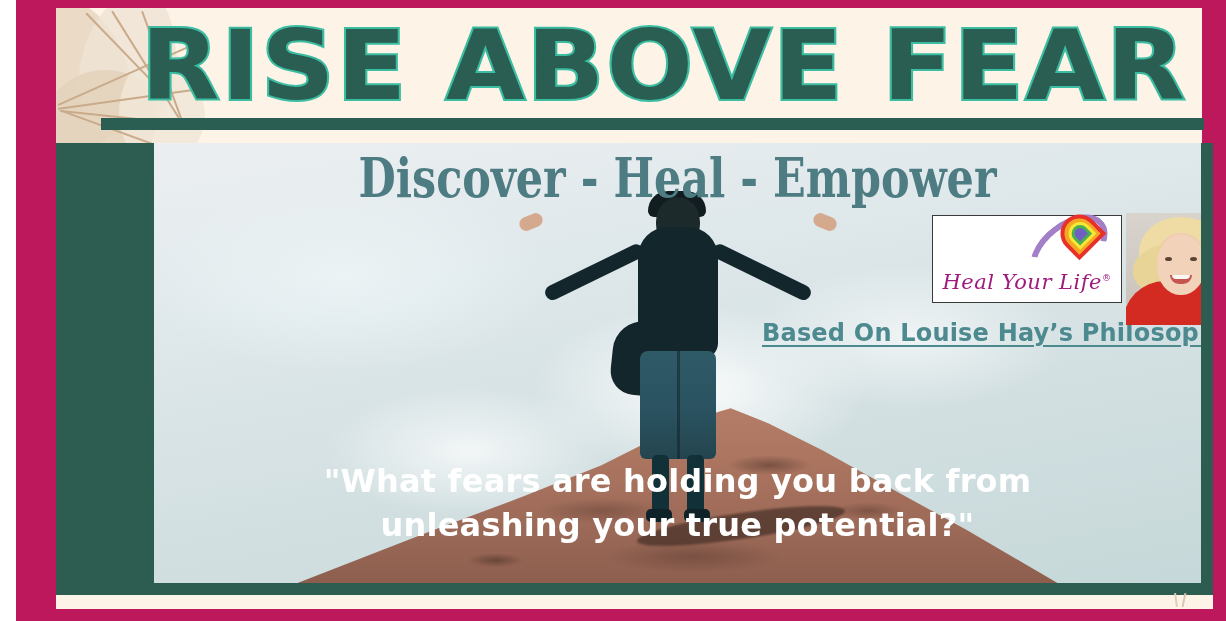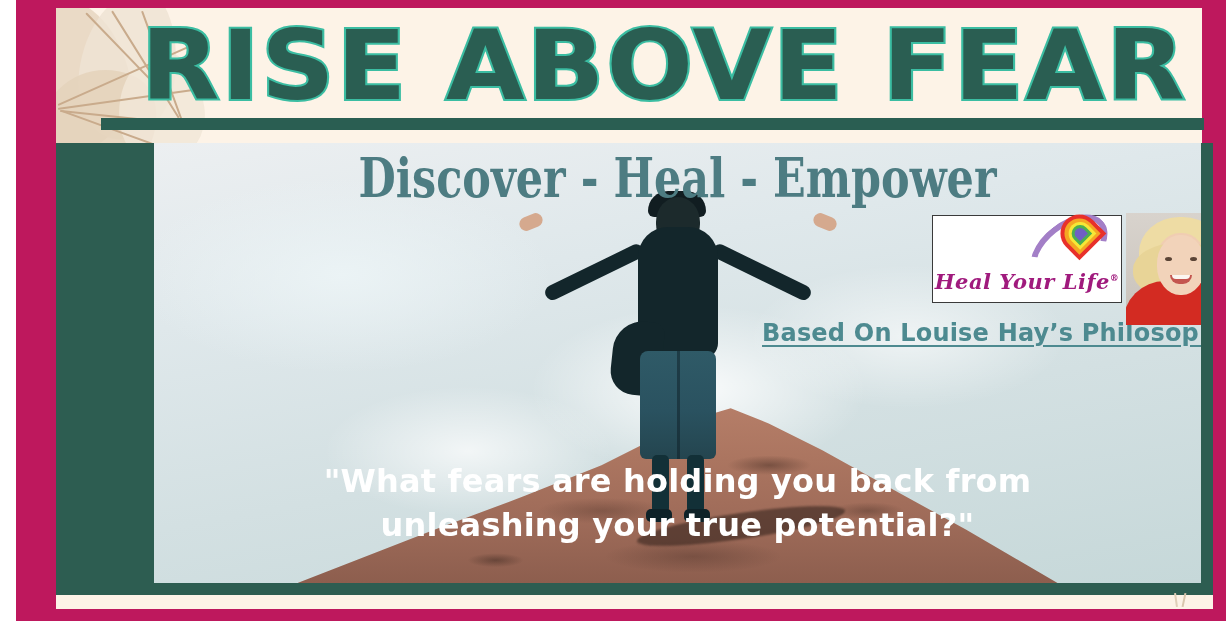--- a/index.html
+++ b/index.html
@@ -151,21 +151,21 @@
   .h{position:absolute;left:50%;top:0;transform:translateX(-50%) rotate(-45deg);}
   .h i{position:absolute;display:block;border-radius:50% 50% 0 0;}
   .h1{width:38px;height:38px;background:#e8302a;margin-left:-19px;}
   .h2{width:30px;height:30px;background:#f5a623;margin-left:-15px;top:4px;}
   .h3{width:23px;height:23px;background:#f7e736;margin-left:-11.5px;top:8px;}
   .h4{width:17px;height:17px;background:#4caf50;margin-left:-8.5px;top:11px;}
   .h5{width:11px;height:11px;background:#6f5fc4;margin-left:-5.5px;top:14px;}
   .logo-text{
     position:absolute;left:0;bottom:8px;width:100%;text-align:center;
     font-family:"DejaVu Serif", serif;
-    font-style:italic;font-weight:bold;
+    font-style:italic;font-weight:normal;
     font-size:21px;line-height:24px;
     color:#a01a7d;
     letter-spacing:.5px;
     white-space:nowrap;
   }
   .logo-text .reg{font-size:9px;vertical-align:super;color:#a01a7d;}
 
   
   .portrait{
     position:absolute;left:972px;top:70px;width:110px;height:112px;

